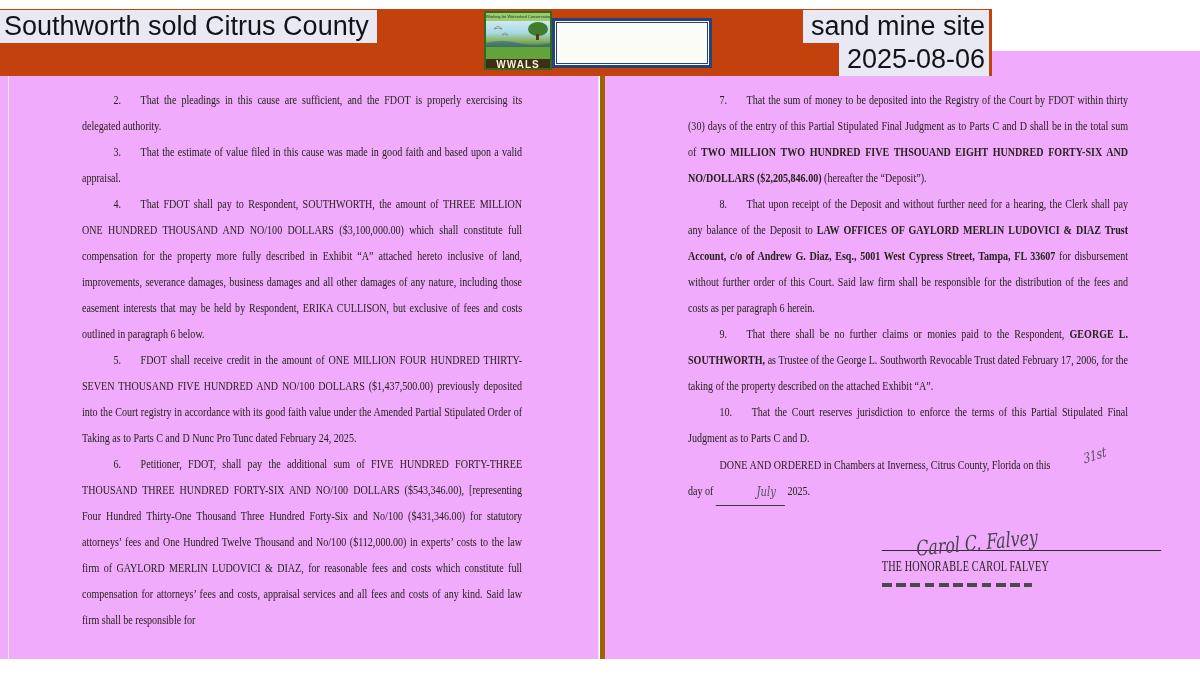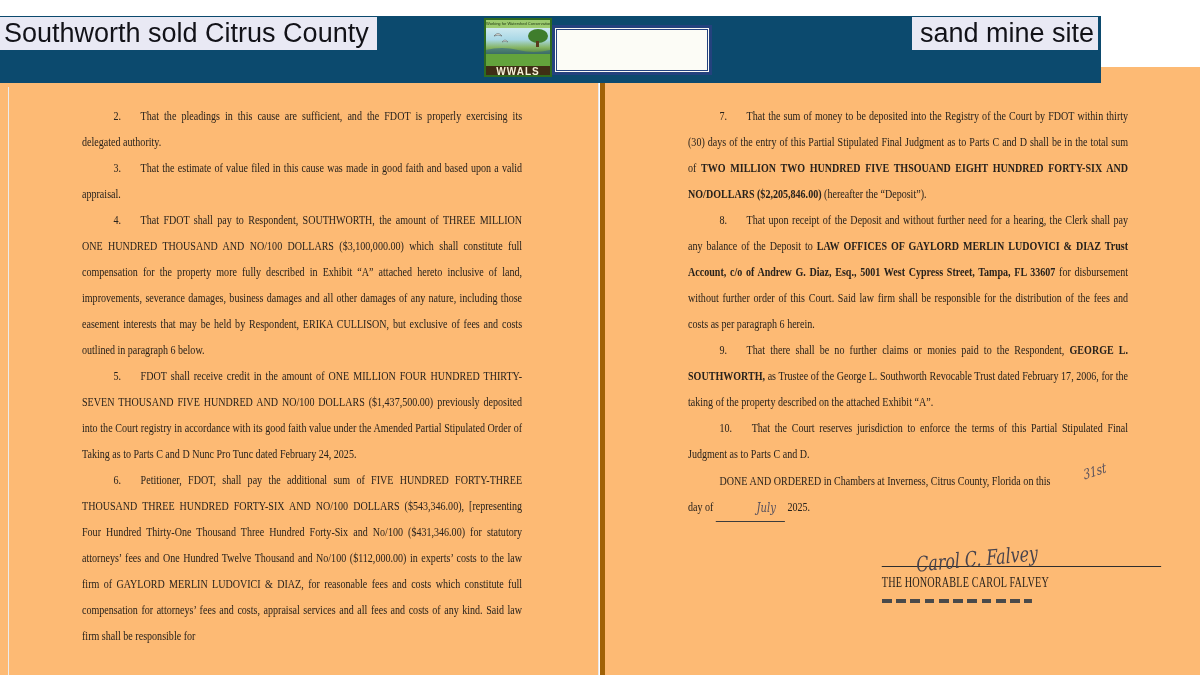--- a/index.html
+++ b/index.html
@@ -1,21 +1,21 @@
 <!DOCTYPE html>
 <html><head>
 <meta charset="utf-8">
 <style>
   * { margin:0; padding:0; box-sizing:border-box; }
   html,body { width:1200px; height:675px; }
   body { position:relative; background:#ffffff; overflow:hidden;
          font-family:"Liberation Serif", serif; }
 
   
-  .header { position:absolute; left:0; top:16px; width:1101px; height:67px; background:#0c4a6e; z-index:10; }
+  .header { position:absolute; left:0; top:9px; width:992px; height:67px; background:#c2410c; z-index:10; }
   .hl { display:inline-block; background:#e9e9f4; color:#121218;
         font-family:"Liberation Sans", sans-serif; font-size:27px; line-height:30px;
         padding:1px 8px 2px 4px; }
   .title-left  { position:absolute; left:0; top:1px; }
   .title-right { position:absolute; right:3px; top:1px; text-align:right; }
   .title-right .hl { padding:1px 4px 2px 8px;margin-left:44px; }
 
   
   .wwals { position:absolute; left:484px; top:2px; width:68px; height:59px;
            background:#63a33c; border:2px solid #2f6b1f; overflow:hidden;
@@ -40,21 +40,21 @@
         padding:2px 5px 0 6px; color:#24427e; overflow:hidden; }
   .rk-top { display:flex; align-items:flex-end; height:22px;margin-top:44px; }
   .rk-suwannee { font-family:"DejaVu Sans", sans-serif; font-weight:bold; font-style:italic;
                  font-size:17px; letter-spacing:0; }
   .rk-fish { margin-left:3px; margin-top:-2px; }
   .rk-river { font-family:"Liberation Serif", serif; font-weight:bold; font-size:17.5px;
               letter-spacing:1.2px; line-height:20px; white-space:nowrap; }
   .rk-reg { font-size:7px; vertical-align:top; letter-spacing:0; }
 
   
-  .page { position:absolute; top:67px; height:608px; background:#fdba74; overflow:hidden; }
+  .page { position:absolute; top:51px; height:608px; background:#f0abfc; overflow:hidden; }
   .page-left  { left:0;   width:599px; border-right:1px solid #e7e7ea; }
   .page-right { left:600px; width:600px; border-left:5px solid #a16207; }
   .scan-fold { position:absolute; left:8px; top:20px; bottom:0; width:1px; background:#ececec; }
 
   .doc-text { position:absolute; top:36px; width:586px; transform:scaleX(0.751);
               transform-origin:0 0; font-size:13.4px; line-height:26px;
               color:#28221c; text-align:justify; }
   .page-left  .doc-text { left:82px; }
   .page-right .doc-text { left:83px; }
 
@@ -106,20 +106,21 @@
       <span class="rk-suwannee">Suwannee</span>
       <svg class="rk-fish" width="48" height="14" viewBox="0 0 60 16">
         <path d="M2 9 L12 6 L16 8 C22 3 32 2 39 4 L43 1 L45 5 C51 5 56 6 59 9 C53 11 47 12 41 11 L37 15 L34 10 C27 12 19 12 13 10 L7 12 Z" fill="#24427e"></path>
       </svg>
     </div>
     <div class="rk-river"><span>RIVERKEEPER</span><span class="rk-reg">®</span></div>
   </div>
 
   <div class="title-right">
     <div><span class="hl">sand mine site</span></div>
+    <div><span class="hl">2025-08-06</span></div>
   </div>
 </div>
 
 <div class="page page-left">
   <div class="scan-fold"></div>
   <div class="doc-text">
       <p class="para"><span class="pnum">2.</span>That the pleadings in this cause are sufficient, and the FDOT is properly exercising its delegated authority.</p>
       <p class="para"><span class="pnum">3.</span>That the estimate of value filed in this cause was made in good faith and based upon a valid appraisal.</p>
       <p class="para"><span class="pnum">4.</span>That FDOT shall pay to Respondent, SOUTHWORTH, the amount of THREE MILLION ONE HUNDRED THOUSAND AND NO/100 DOLLARS ($3,100,000.00) which shall constitute full compensation for the property more fully described in Exhibit “A” attached hereto inclusive of land, improvements, severance damages, business damages and all other damages of any nature, including those easement interests that may be held by Respondent, ERIKA CULLISON, but exclusive of fees and costs outlined in paragraph 6 below.</p>
       <p class="para"><span class="pnum">5.</span>FDOT shall receive credit in the amount of ONE MILLION FOUR HUNDRED THIRTY-SEVEN THOUSAND FIVE HUNDRED AND NO/100 DOLLARS ($1,437,500.00) previously deposited into the Court registry in accordance with its good faith value under the Amended Partial Stipulated Order of Taking as to Parts C and D Nunc Pro Tunc dated February 24, 2025.</p>

